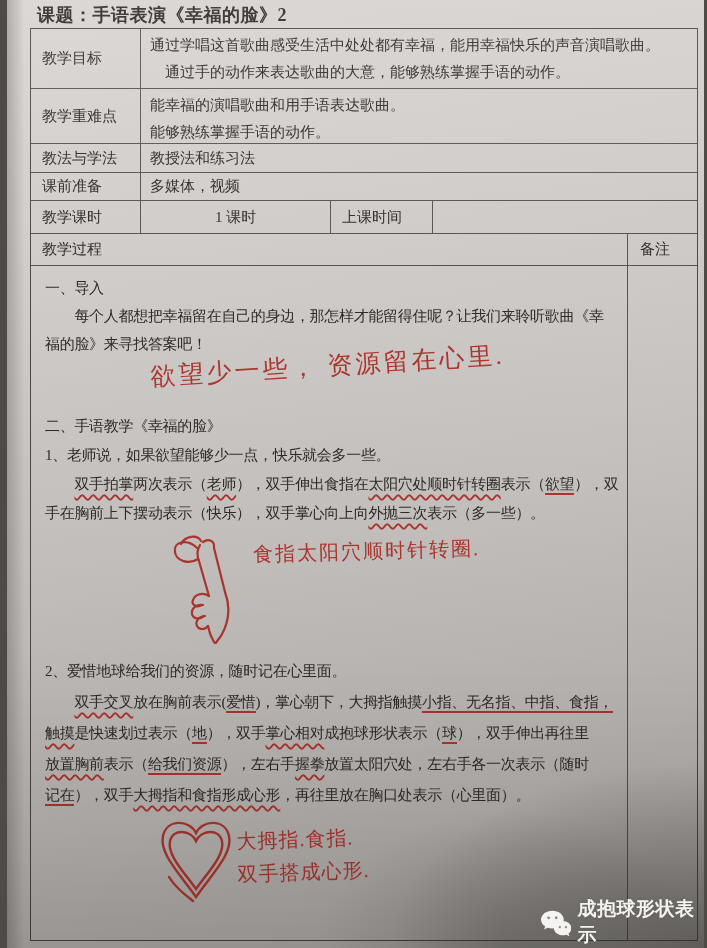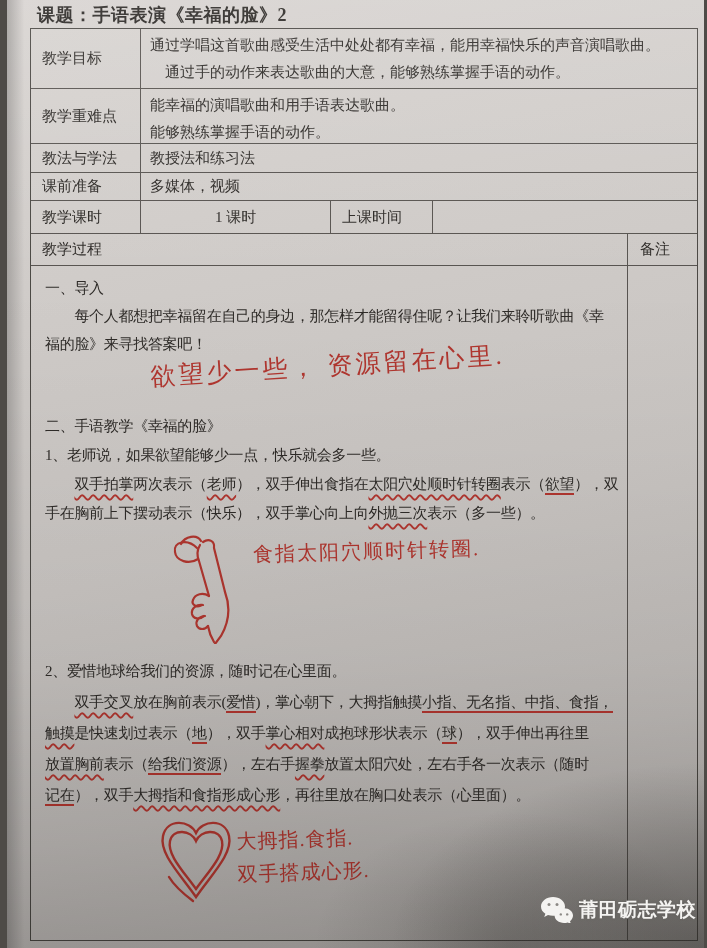--- a/index.html
+++ b/index.html
@@ -205,14 +205,14 @@
       <path d="M12 1 C5.4 1 0 5.2 0 10.4 C0 13.4 1.7 16 4.4 17.7 L3.2 21 L7 19 C8.5 19.5 10.2 19.8 12 19.8 C18.6 19.8 24 15.6 24 10.4 C24 5.2 18.6 1 12 1 Z"></path>
       <path d="M23 12.2 C17.8 12.2 13.6 15.5 13.6 19.6 C13.6 23.7 17.8 27 23 27 C24.3 27 25.6 26.8 26.7 26.4 L30 28 L29 25.2 C30.9 23.8 32 21.8 32 19.6 C32 15.5 28.2 12.2 23 12.2 Z"></path>
     </g>
     <g fill="#8e8b87">
       <circle cx="8" cy="8.6" r="1.5"></circle>
       <circle cx="16" cy="8.6" r="1.5"></circle>
       <circle cx="19.8" cy="18.4" r="1.2"></circle>
       <circle cx="26.2" cy="18.4" r="1.2"></circle>
     </g>
   </svg>
-  <span>莆田砺志学校</span>
+  <span>成抱球形状表示</span>
 </div>
 
 </body></html>

